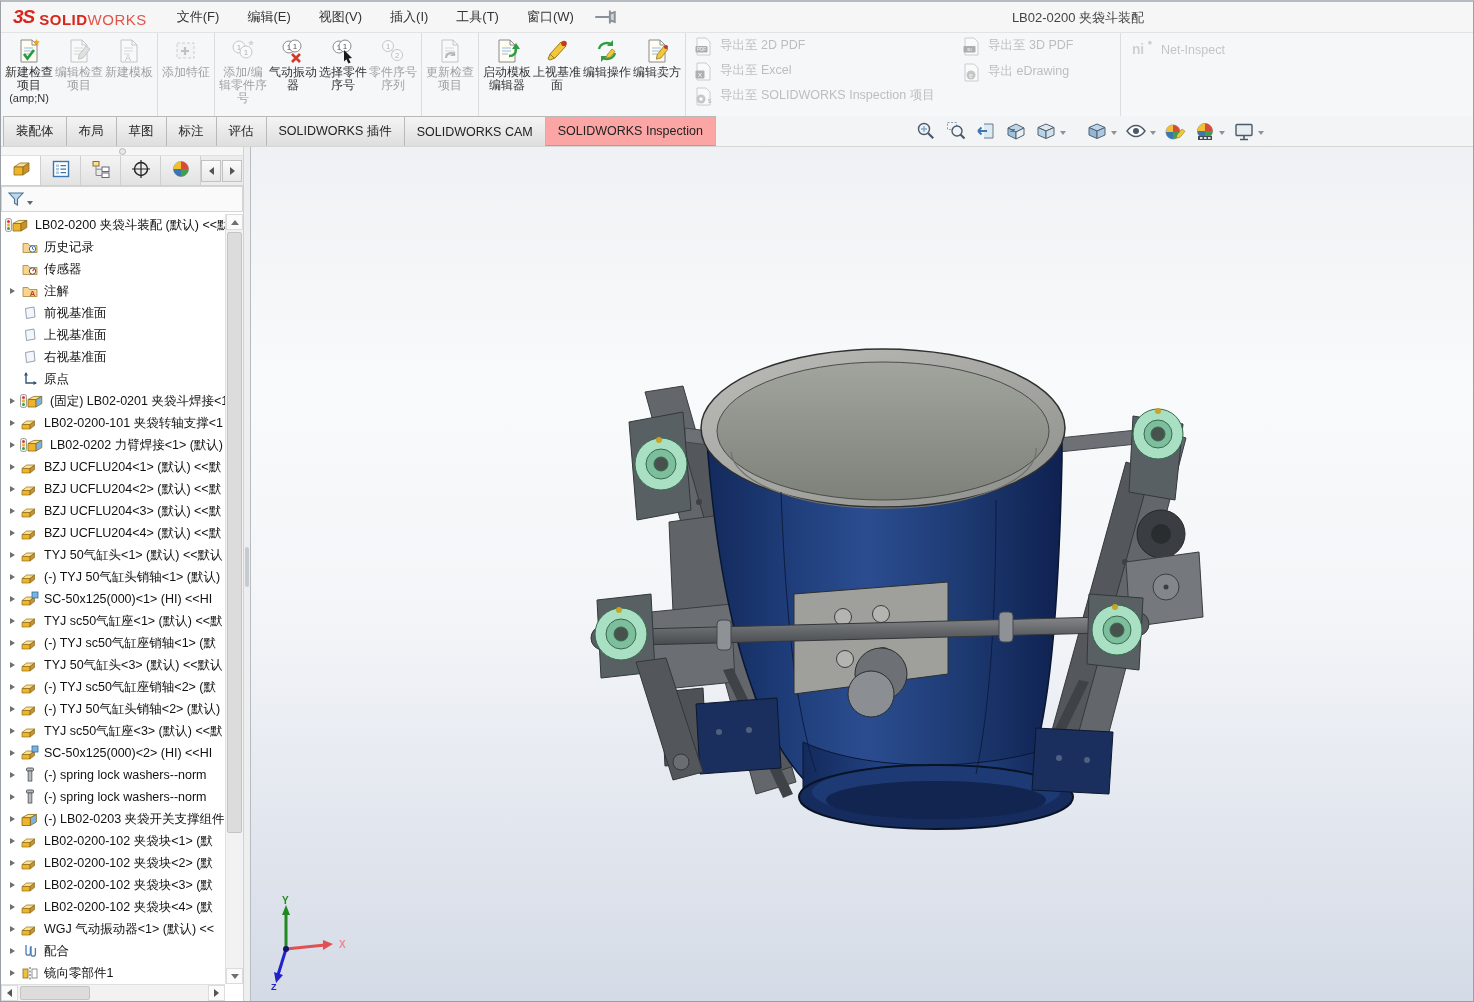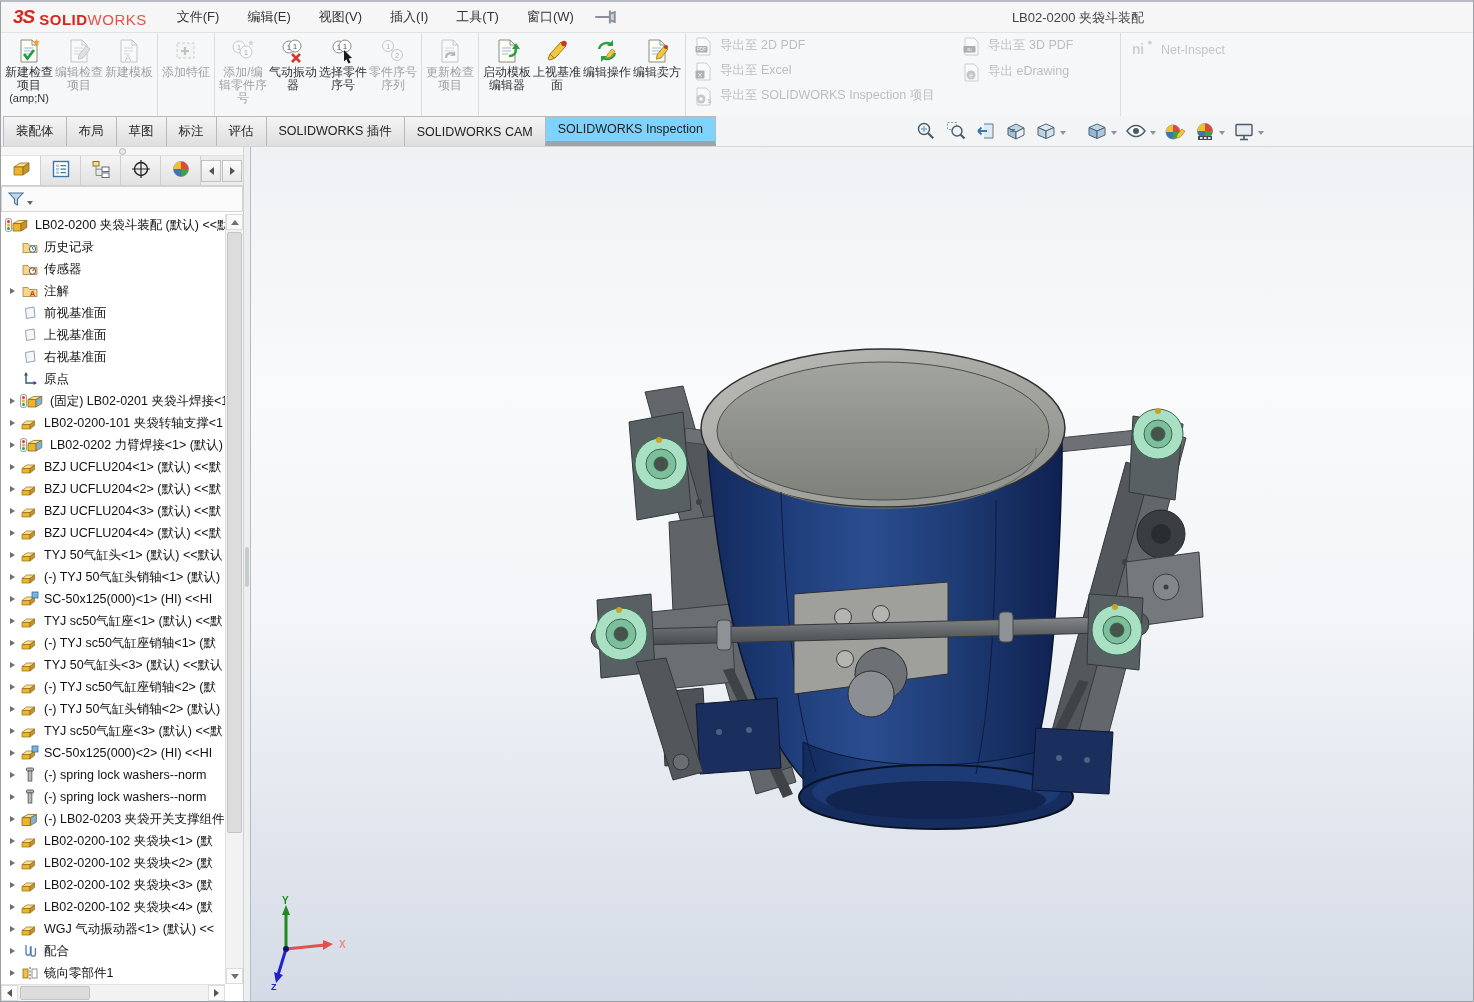--- a/index.html
+++ b/index.html
@@ -26,21 +26,21 @@
   .xcol{display:flex;flex-direction:column}
   .xitem{display:flex;align-items:flex-start;height:26px;font-size:12.5px;color:#777;white-space:nowrap}
   .xitem .xicon{width:19px;height:19px;margin-right:7px}
   .ngroup{display:flex;padding:6px 10px;align-items:flex-start}
   .nitem{display:flex;align-items:flex-end;font-size:12.5px;color:#888}
   .nitem .xicon{width:24px;height:18px;margin-right:6px}
   
   #tabband{position:absolute;top:114px;left:0;right:0;height:31px;background:#f3f4f5;border-bottom:1px solid #d6d6d6}
   .tabs{display:flex;height:100%;align-items:stretch;padding-left:2px}
   .tab{display:flex;align-items:center;justify-content:center;font-size:12.5px;color:#222;padding:1px 12px;background:linear-gradient(#f4f4f4,#dedede);border:1px solid #b9b9b9;border-bottom:none;margin-right:-1px;white-space:nowrap;cursor:default}
-  .tab.active{background:#7dd3fc;position:relative;z-index:2;border-bottom:5px solid #a3a3a3}
+  .tab.active{background:#fca5a5;position:relative;z-index:2;border-bottom:1px solid #a3a3a3}
   
   #hud{position:absolute;left:912px;top:3px;display:flex;align-items:center;gap:4px}
   .hudbtn{display:flex;align-items:center;padding:1px 2px;cursor:default}
   .hudbtn svg{width:22px;height:22px}
   .caret{width:0;height:0;border-left:3.5px solid transparent;border-right:3.5px solid transparent;border-top:4px solid #8b939b;margin-left:3px}
   .hudgap{width:8px}
   
   #main{position:absolute;top:145px;left:0;right:0;bottom:0}
   #panel{position:absolute;left:0;top:0;bottom:0;width:250px;background:#fff}
   .panel-grip{position:absolute;top:0;left:0;right:8px;height:9px;background:#f6f6f7;border-bottom:1px solid #e0e0e0;display:flex;justify-content:center;align-items:center}

